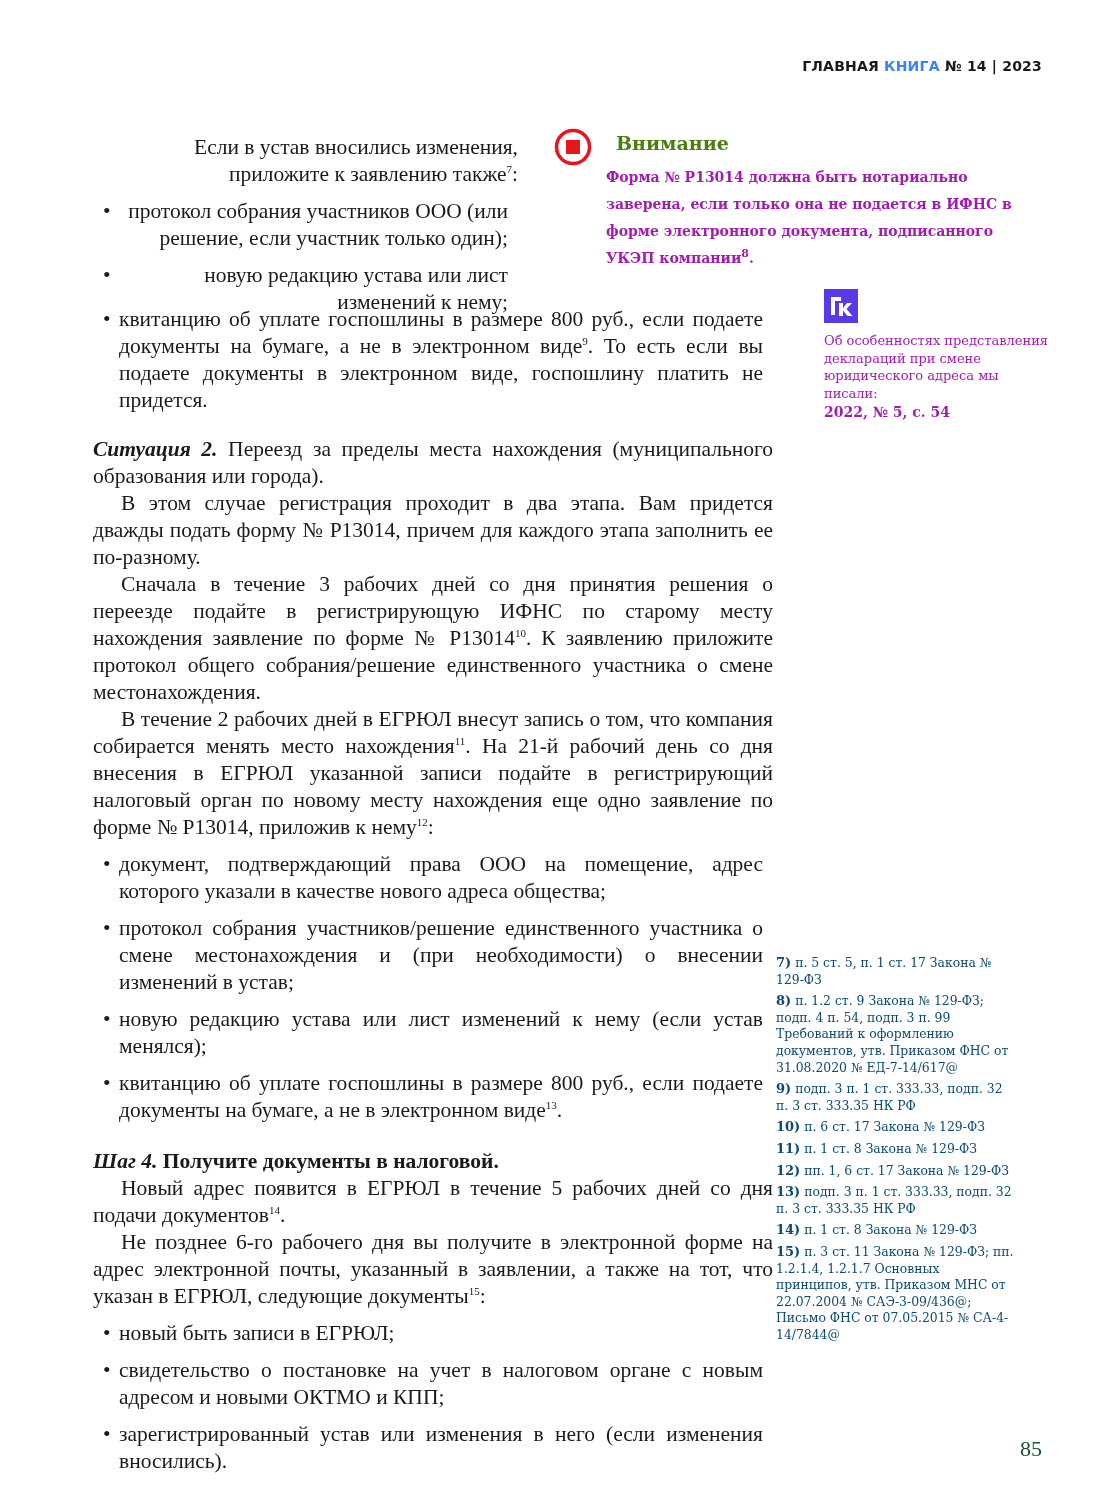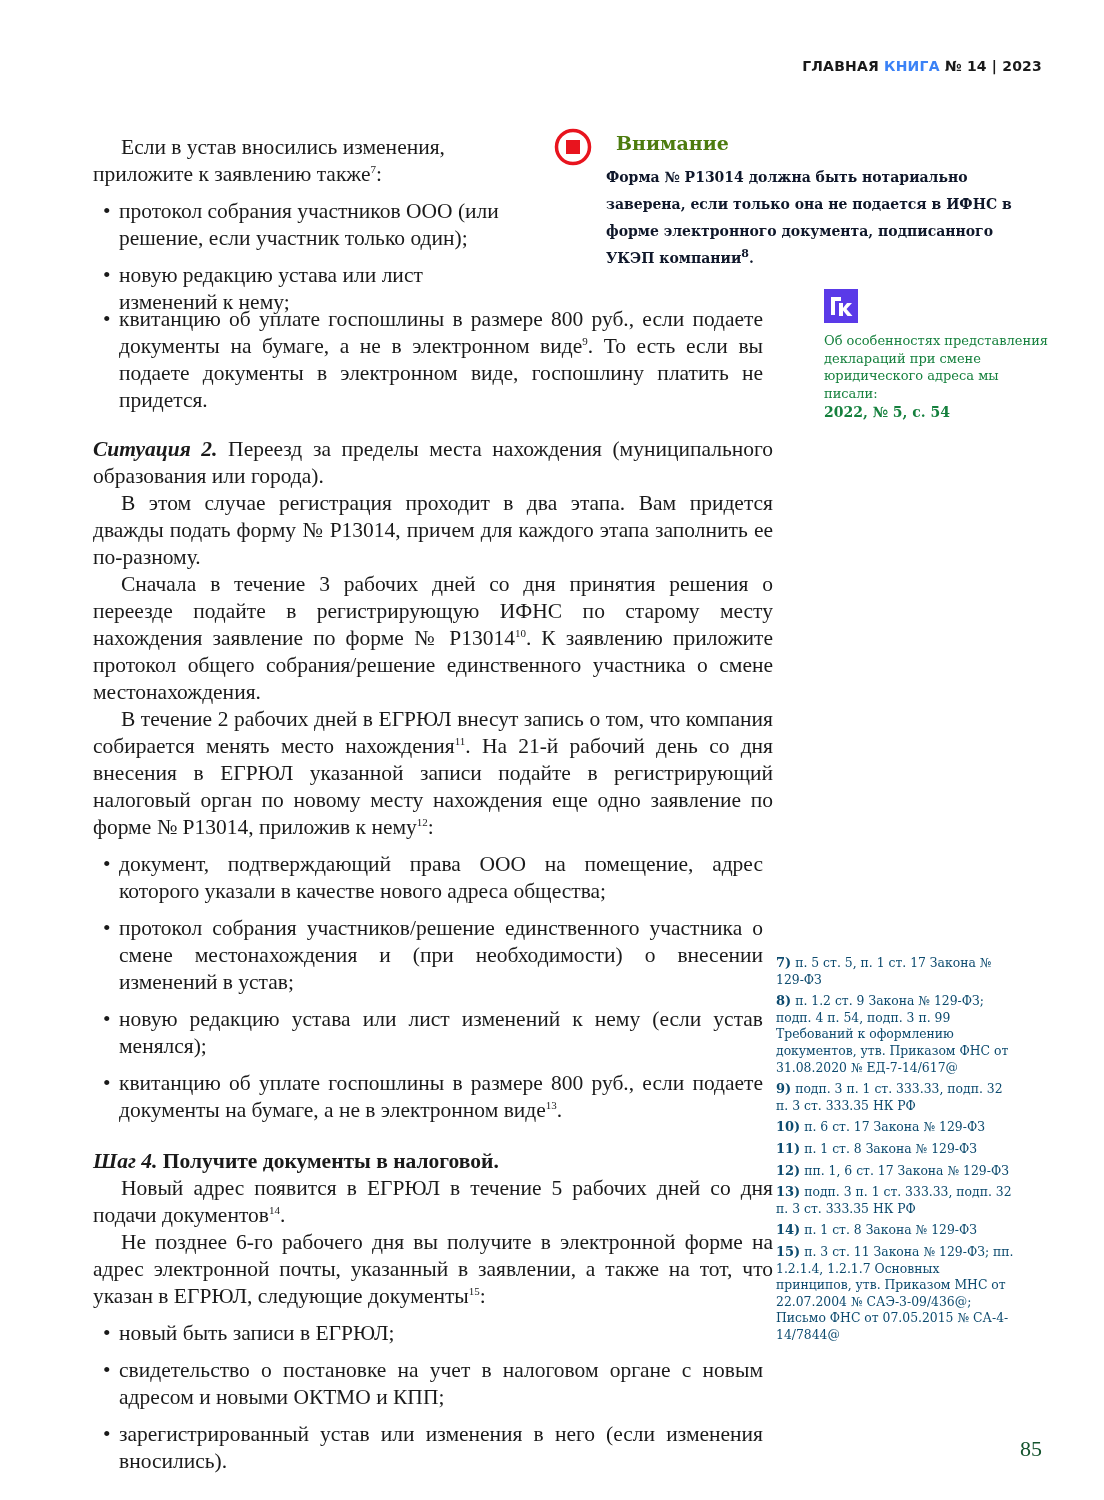--- a/index.html
+++ b/index.html
@@ -2,45 +2,45 @@
 <html><head>
 <meta charset="utf-8">
 <style>
   html, body { margin:0; padding:0; background:#ffffff; }
   body { width:1104px; height:1500px; position:relative; overflow:hidden; color:#1a1a1a; }
 
   #header { position:absolute; top:58px; right:62px; font-family:"DejaVu Sans", sans-serif; font-weight:bold; font-size:14px; letter-spacing:0.2px; }
   #header .brand2 { color:#3b82f6; }
 
   
-  .body-text { font-family:"Liberation Serif", serif; font-size:21.5px; line-height:27px; color:#1a1a1a; }
+  .body-text { font-family:"Liberation Serif", serif; font-size:21.5px; line-height:27px; color:#1a1a1a;text-align:right; }
   .p { margin:0; }
   .indent { text-indent:28px; }
   .bullet { position:relative; padding-left:16px; margin:10px; }
   .bullet::before { content:"•"; position:absolute; left:0; top:0; }
   sup { font-size:11px; line-height:0; vertical-align:super; }
 
   #col-top { position:absolute; left:93px; top:134px; width:425px; }
   #col-main { position:absolute; left:93px; top:296px; width:680px; text-align:justify; }
 
   .situation { margin-top:22px; }
   .sit-label { font-weight:bold; font-style:italic; }
   .step { margin-top:24px; }
   .step-label { font-weight:bold; font-style:italic; }
   .step-title { font-weight:bold; }
 
   
   #attention { position:absolute; left:554px; top:128px; width:500px; }
   #attn-icon { position:absolute; left:0; top:0; width:38px; height:38px; }
   #attn-title { position:absolute; left:62px; top:4px; font-family:"DejaVu Serif", serif; font-weight:bold; font-size:19px; color:#4d7c0f; }
-  #attn-text { position:absolute; left:52px; top:36px; width:440px; font-family:"DejaVu Serif", serif; font-weight:bold; font-size:14px; line-height:27px; color:#0f172a; }
+  #attn-text { position:absolute; left:52px; top:36px; width:440px; font-family:"DejaVu Serif", serif; font-weight:bold; font-size:14px; line-height:27px; color:#a21caf; }
 
   
   #gk-logo { position:absolute; left:824px; top:289px; width:34px; height:34px; background:#5a3ae8; }
-  #side-ref { position:absolute; left:824px; top:332px; width:230px; font-family:"DejaVu Serif", serif; font-size:13px; line-height:17.5px; color:#15803d; }
+  #side-ref { position:absolute; left:824px; top:332px; width:230px; font-family:"DejaVu Serif", serif; font-size:13px; line-height:17.5px; color:#a21caf; }
   #side-ref .ref-issue { font-weight:bold; font-size:14px; margin-top:2px; }
 
   
   #footnotes { position:absolute; left:776px; top:955px; width:240px; font-family:"DejaVu Serif", serif; font-size:12.4px; line-height:16.6px; color:#0c4a6e; }
   .fn { margin-bottom:5px; }
   .fn-num { font-weight:bold; font-size:13px; }
 
   #page-number { position:absolute; right:62px; top:1436px; font-family:"Liberation Serif", serif; font-size:22px; color:#14532d; }
 </style>
 </head>

